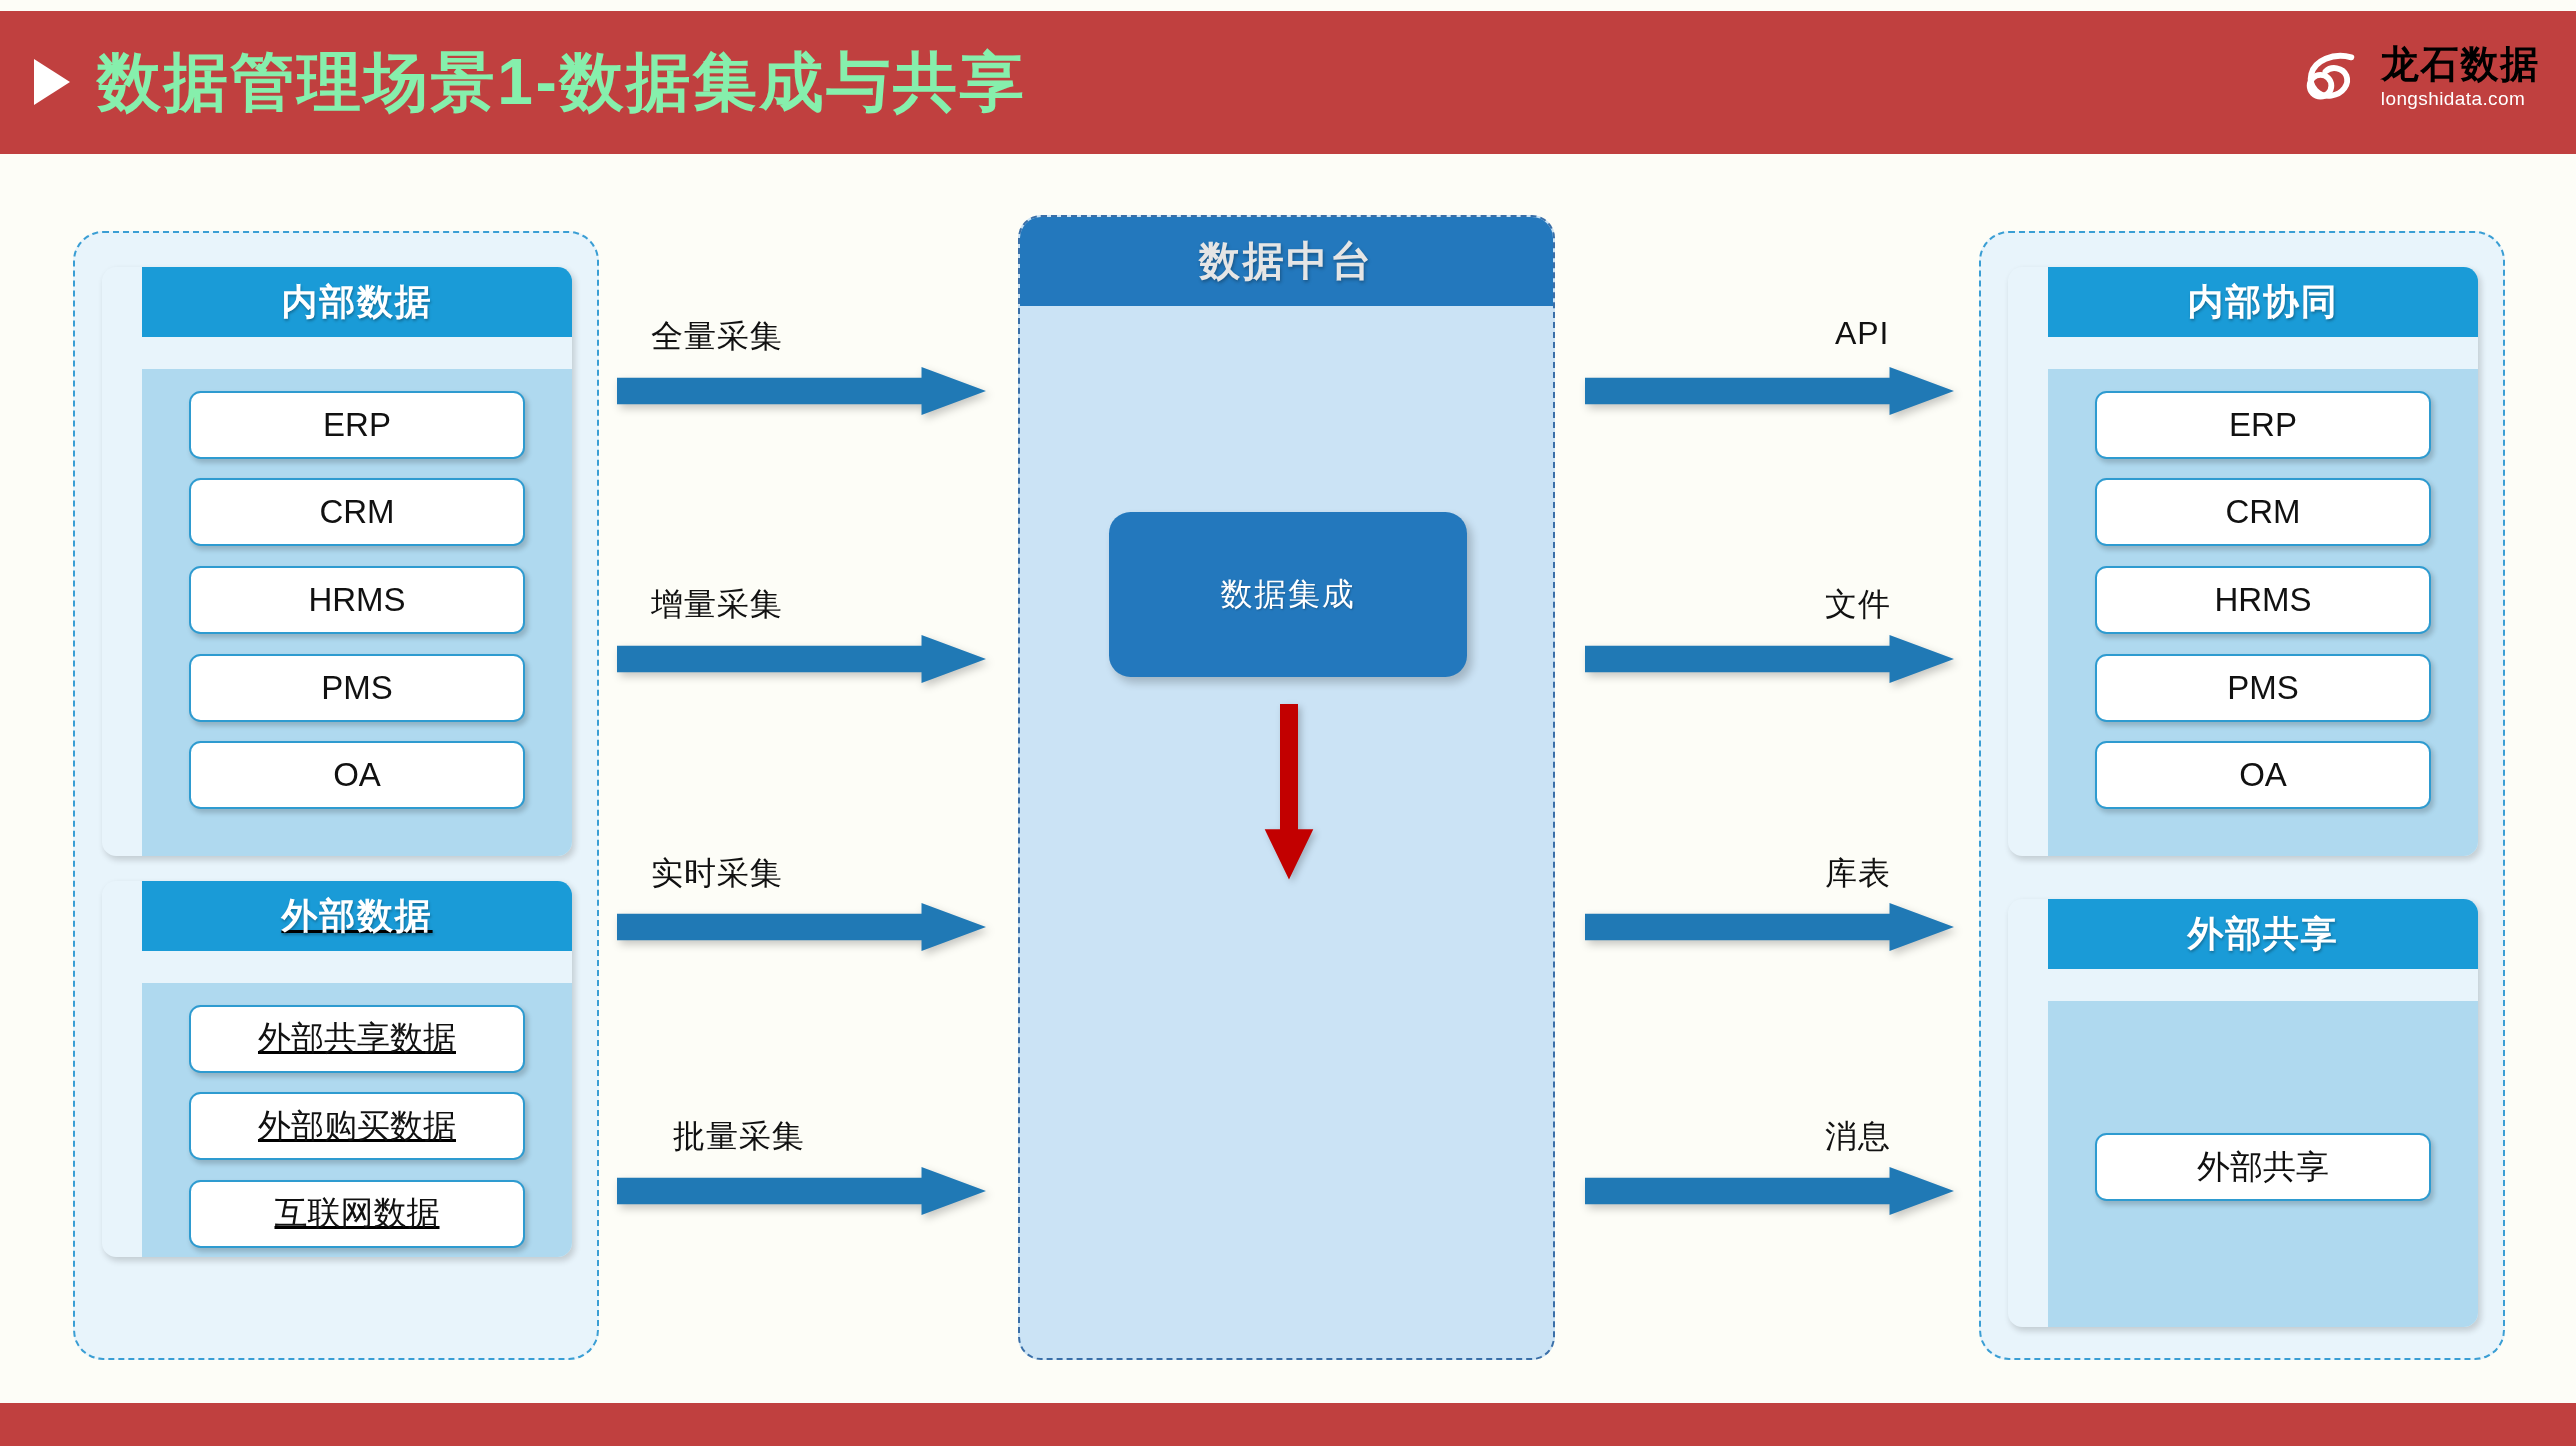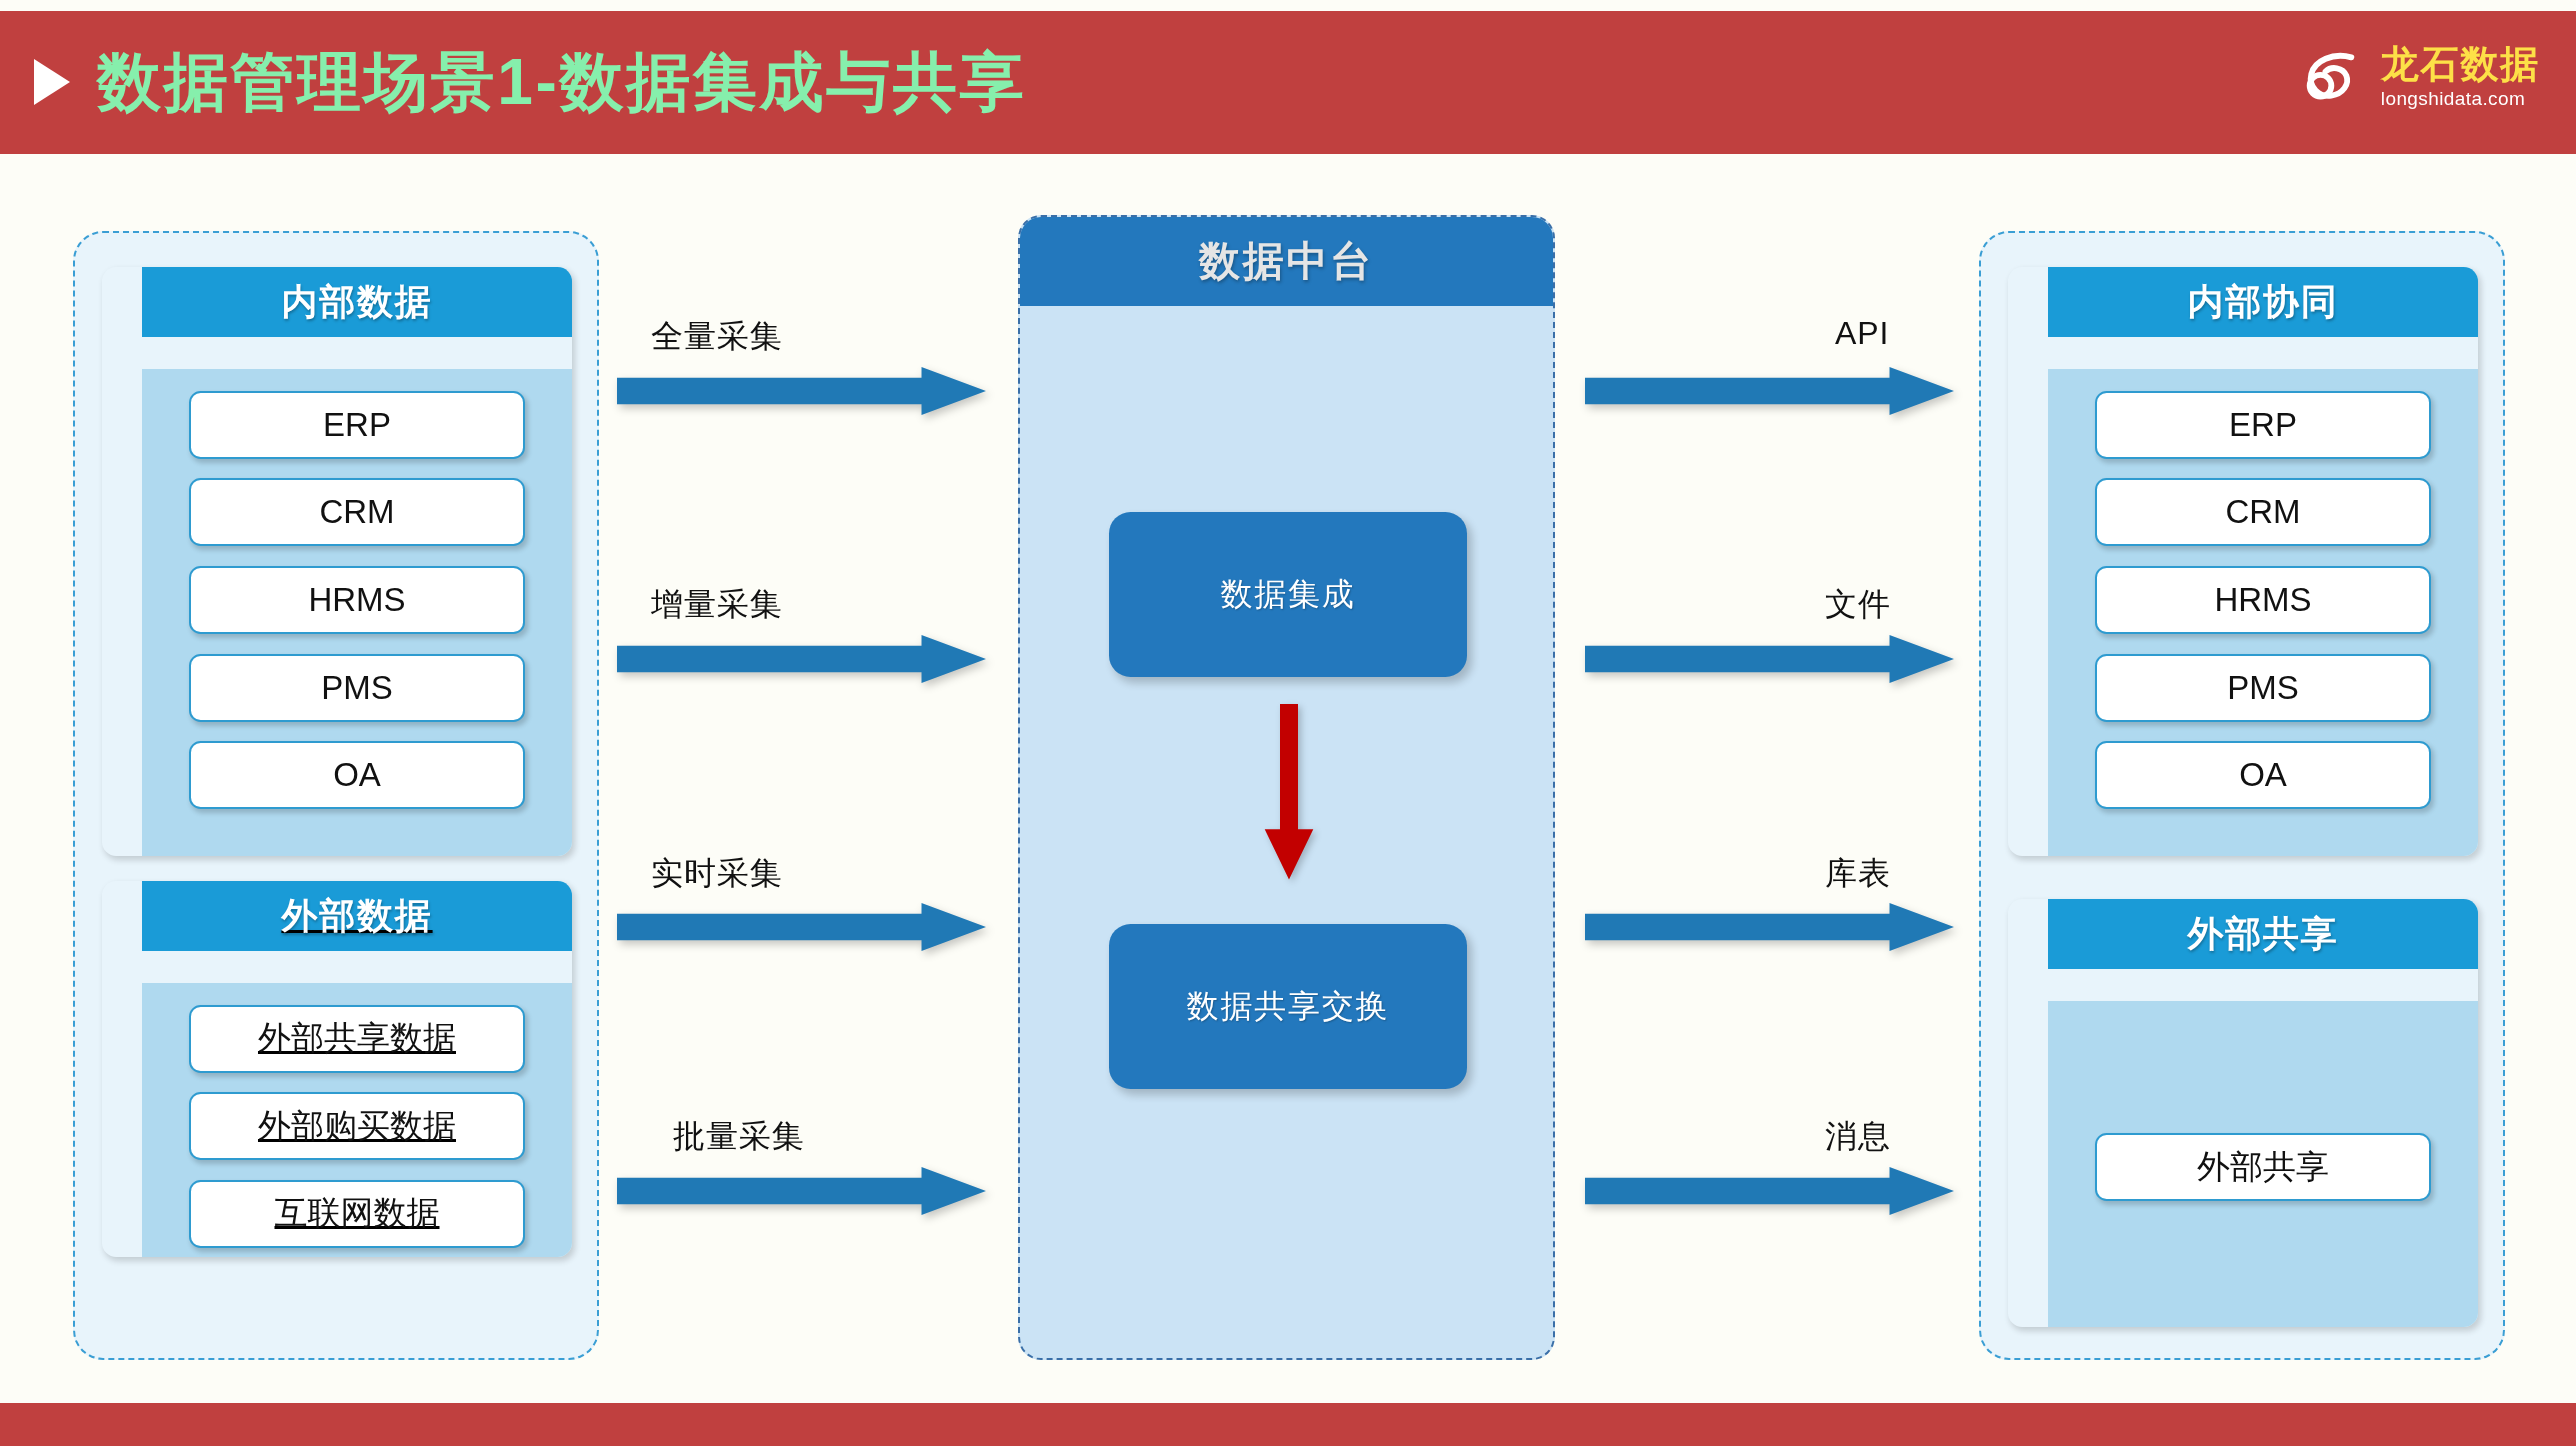--- a/index.html
+++ b/index.html
@@ -46,21 +46,21 @@
     display: flex;
     align-items: center;
     gap: 14.3px;
   }
   .brand-mark {
     width: 68px; height: 55px;
     flex: 0 0 auto;
   }
   .brand-text { display: flex; flex-direction: column; line-height: 1; }
   .brand-name {
-    color: #fde047;
+    color: #000000;
     font-size: 38px;
     font-weight: bold;
     letter-spacing: 1.8px;
   }
   .brand-domain {
     color: #ffffff;
     font-size: 19px;
     margin-top: 6.3px;
     letter-spacing: 0.4px;
   }
@@ -230,21 +230,20 @@
     <div class="center-head">数据中台</div>
 
     <div class="center-box" style="left:89px; top:295px; width:358px; height:165px;">数据集成</div>
 
     <div class="red-arrow" style="left:242px; top:487px;">
       <svg viewBox="0 0 60 200" preserveAspectRatio="none">
         <polygon points="20,0 40,0 40,140 57,140 30,196 3,140 20,140" fill="#c20000"></polygon>
       </svg>
     </div>
 
-    <div class="center-box" style="left:89px; top:707px; width:358px; height:165px;">数据共享交换</div>
   </div>
 
   <div class="outer-panel" style="left:1979px; top:231px; width:526px; height:1129px;">
 
     <div class="card" style="left:27px; top:34px; width:470px; height:589px;">
       <div class="card-head">内部协同</div>
       <div class="card-body" style="height:519px;">
         <div class="item-chip">ERP</div>
         <div class="item-chip">CRM</div>
         <div class="item-chip">HRMS</div>

